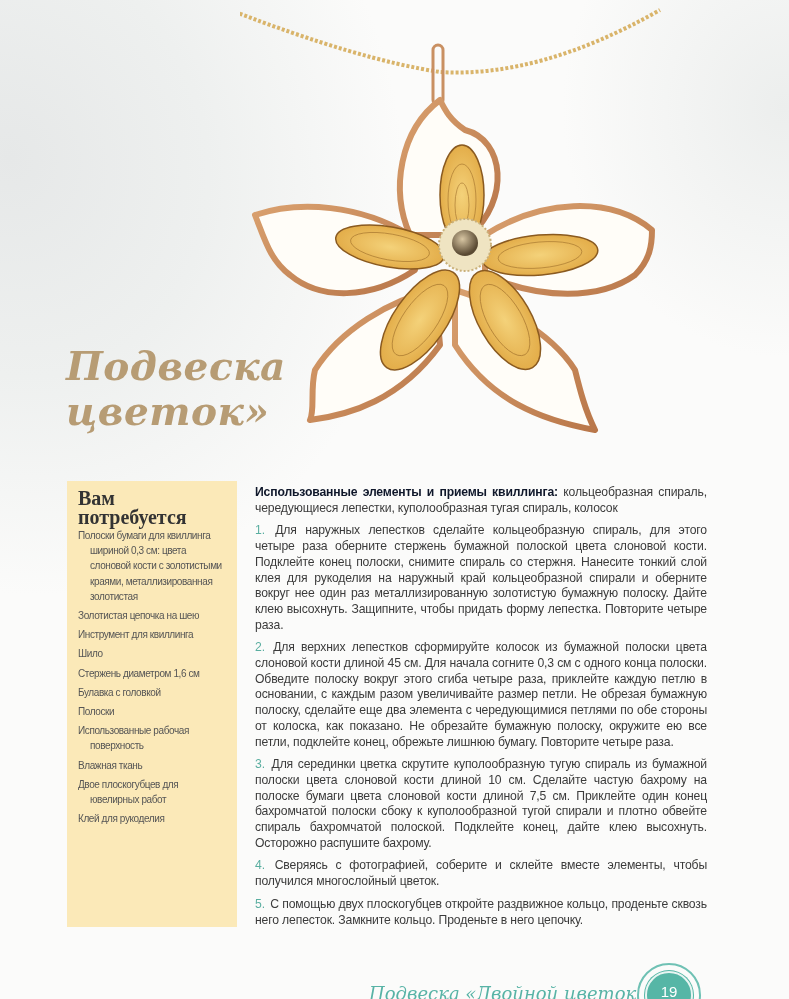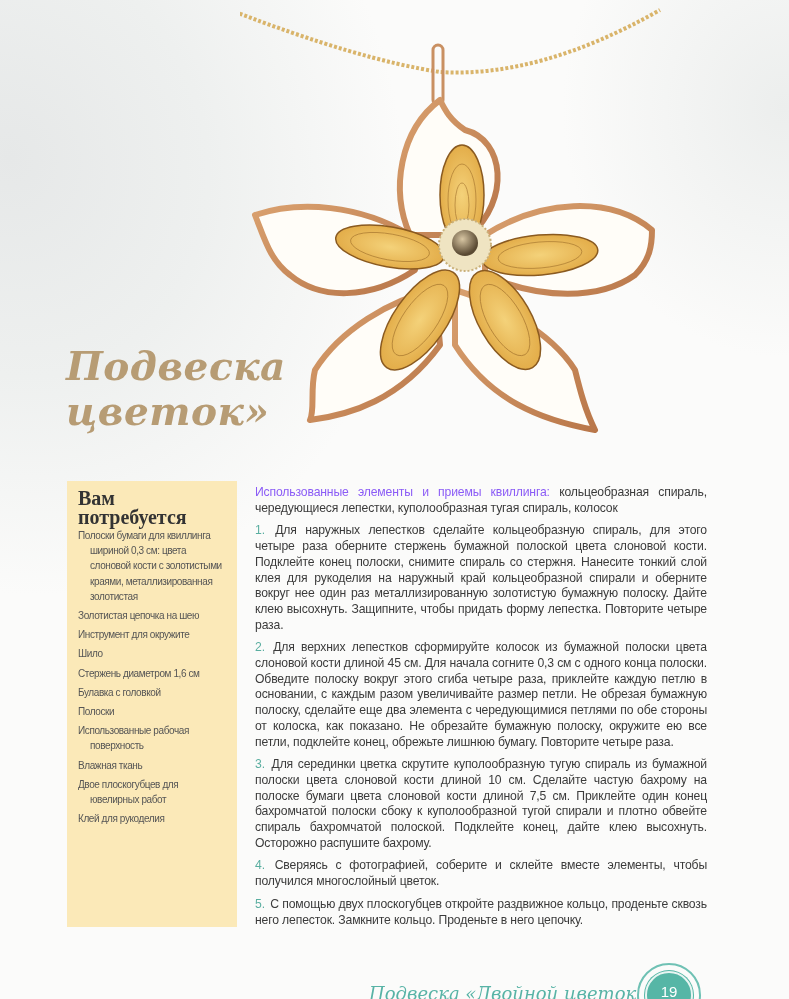--- a/index.html
+++ b/index.html
@@ -38,21 +38,21 @@
   .materials ul { list-style: none; margin: 0; padding: 0; }
   .materials li {
     font-size: 10px; line-height: 15.2px; color: #555; margin-bottom: 4px;
     padding-left: 12px; text-indent: -12px; letter-spacing: -0.4px;
   }
   .content {
     position: absolute; left: 255px; top: 485px; width: 452px;
     font-size: 12.2px; line-height: 15.7px; color: #3b3b3b; letter-spacing: -0.15px;
   }
   .content p { margin: 0 0 7px 0; text-align: justify; }
-  .content .lead-bold { font-weight: normal; color: #8b5cf6; }
+  .content .lead-bold { font-weight: bold; color: #0f172a; }
   .content .num { color: #5aaea0; font-weight: normal; margin-right: 2px; }
   .footer-title {
     position: absolute; left: 369px; top: 983px;
     font-family: "DejaVu Serif", serif; font-style: italic;
     font-size: 18px; color: #58b3a6; white-space: nowrap;
   }
   .page-badge {
     position: absolute; left: 637px; top: 963px; width: 64px; height: 64px;
     border-radius: 50%; border: 2px solid #6fc1b4; box-sizing: border-box;
     display: flex; align-items: center; justify-content: center;
@@ -124,21 +124,21 @@
   <h1 class="title">
     <span>Подвеска</span>
     <span>цветок»</span>
   </h1>
 
   <aside class="materials">
     <h2>Вам потребуется</h2>
     <ul>
       <li>Полоски бумаги для квиллинга шириной 0,3 см: цвета слоновой кости с золотистыми краями, металлизированная золотистая</li>
       <li>Золотистая цепочка на шею</li>
-      <li>Инструмент для окружите</li>
+      <li>Инструмент для квиллинга</li>
       <li>Шило</li>
       <li>Стержень диаметром 1,6 см</li>
       <li>Булавка с головкой</li>
       <li>Полоски</li>
       <li>Использованные рабочая поверхность</li>
       <li>Влажная ткань</li>
       <li>Двое плоскогубцев для ювелирных работ</li>
       <li>Клей для рукоделия</li>
     </ul>
   </aside>

